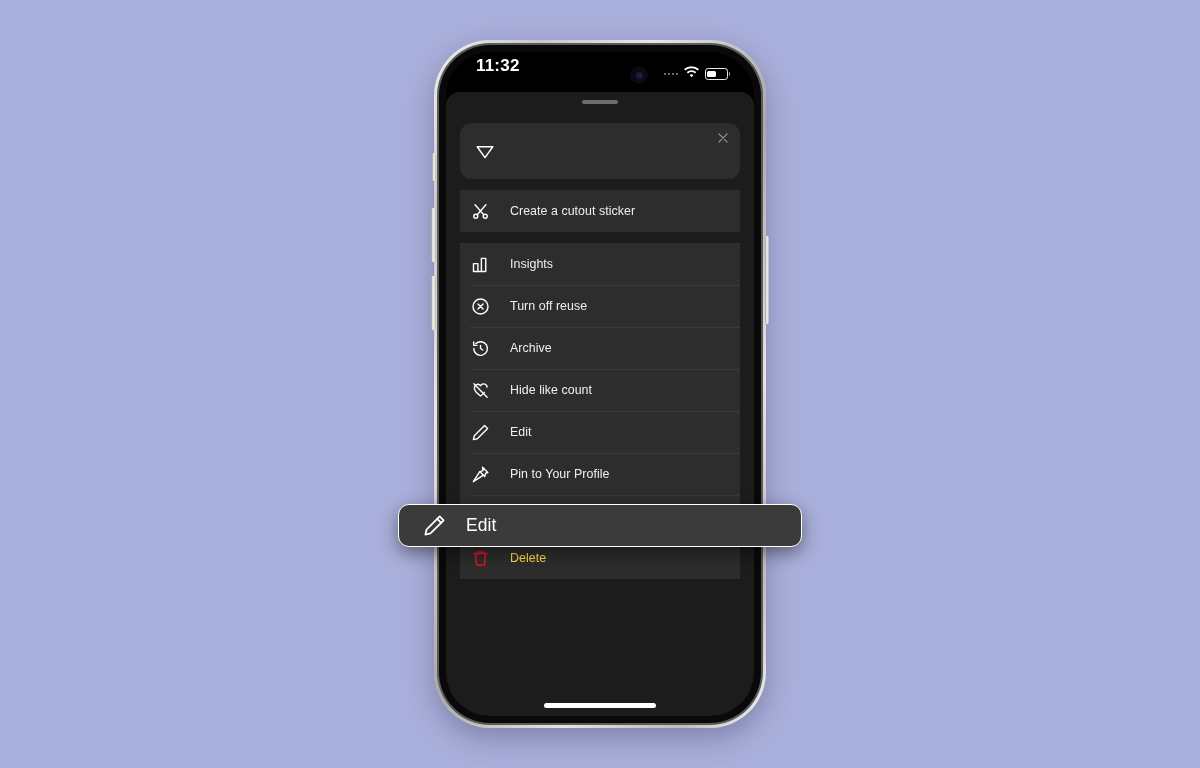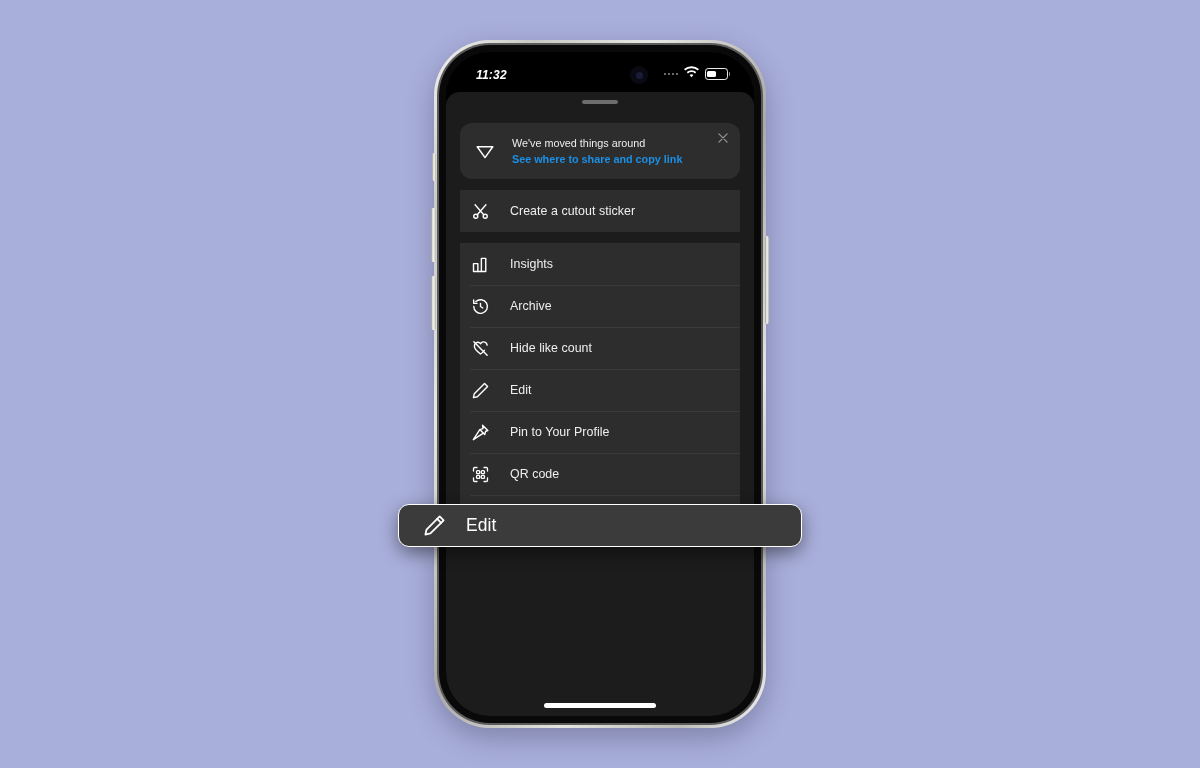--- a/index.html
+++ b/index.html
@@ -66,25 +66,24 @@
   .statusbar {
     position: absolute;
     left: 0; top: 0; right: 0;
     height: 46px;
     color: #ffffff;
     z-index: 6;
     pointer-events: none;
   }
   .sb-time {
     position: absolute;
-    left: 30px; top: 16px;
-    font-size: 12px;
+    left: 30px; top: 4px;
+    font-size: 17px;
     font-weight: bold;
     letter-spacing: 0.2px;
-    font-style: italic;
   }
   .sb-right {
     position: absolute;
     right: 26px; top: 13px;
     display: flex;
     align-items: center;
     gap: 5px;
   }
   .sb-dots { display: flex; align-items: flex-end; gap: 1.5px; }
   .sb-dots i {
@@ -322,24 +321,20 @@
 
       <div class="sheet-body">
 
 
         <div class="banner">
           <span class="ic">
             <svg viewBox="0 0 24 24" fill="none" stroke="#ffffff" stroke-width="1.6" stroke-linecap="round" stroke-linejoin="round" width="22" height="22">
               <path d="M3.5 7.4h17L12 19.2z"></path>
             </svg>
           </span>
-          <span class="txt">
-            <div class="t1">We've moved things around</div>
-            <div class="t2">See where to share and copy link</div>
-          </span>
           <span class="x">
             <svg viewBox="0 0 24 24" fill="none" stroke="currentColor" stroke-width="2" stroke-linecap="round" width="14" height="14">
               <path d="M5 5l14 14M19 5L5 19"></path>
             </svg>
           </span>
         </div>
 
         <div class="group">
           <div class="row">
             <span class="ic">
@@ -359,20 +354,29 @@
             <span class="ic">
               <svg viewBox="0 0 24 24" fill="none" stroke="#ffffff" stroke-width="1.6" stroke-linecap="round" stroke-linejoin="round" width="21" height="21">
                 <rect x="4" y="11" width="5" height="9"></rect>
                 <rect x="13" y="5" width="5" height="15"></rect>
                 <path d="M9 20h4"></path>
               </svg>
             </span>
             <span class="lbl">Insights</span>
           </div>
 
+          <div class="row">
+            <span class="ic">
+              <svg viewBox="0 0 24 24" fill="none" stroke="#ffffff" stroke-width="1.6" stroke-linecap="round" stroke-linejoin="round" width="21" height="21">
+                <circle cx="12" cy="12" r="8.6"></circle>
+                <path d="M9.1 9.1l5.8 5.8M14.9 9.1l-5.8 5.8"></path>
+              </svg>
+            </span>
+            <span class="lbl">Turn off reuse</span>
+          </div>
 
           <div class="row">
             <span class="ic">
               <svg viewBox="0 0 24 24" fill="none" stroke="#ffffff" stroke-width="1.6" stroke-linecap="round" stroke-linejoin="round" width="21" height="21">
                 <path d="M4.3 12a7.8 7.8 0 1 0 2.4-5.6"></path>
                 <path d="M4.2 4.6v3.8h3.8"></path>
                 <path d="M12 8.4V12l2.6 1.7"></path>
               </svg>
             </span>
             <span class="lbl">Archive</span>

